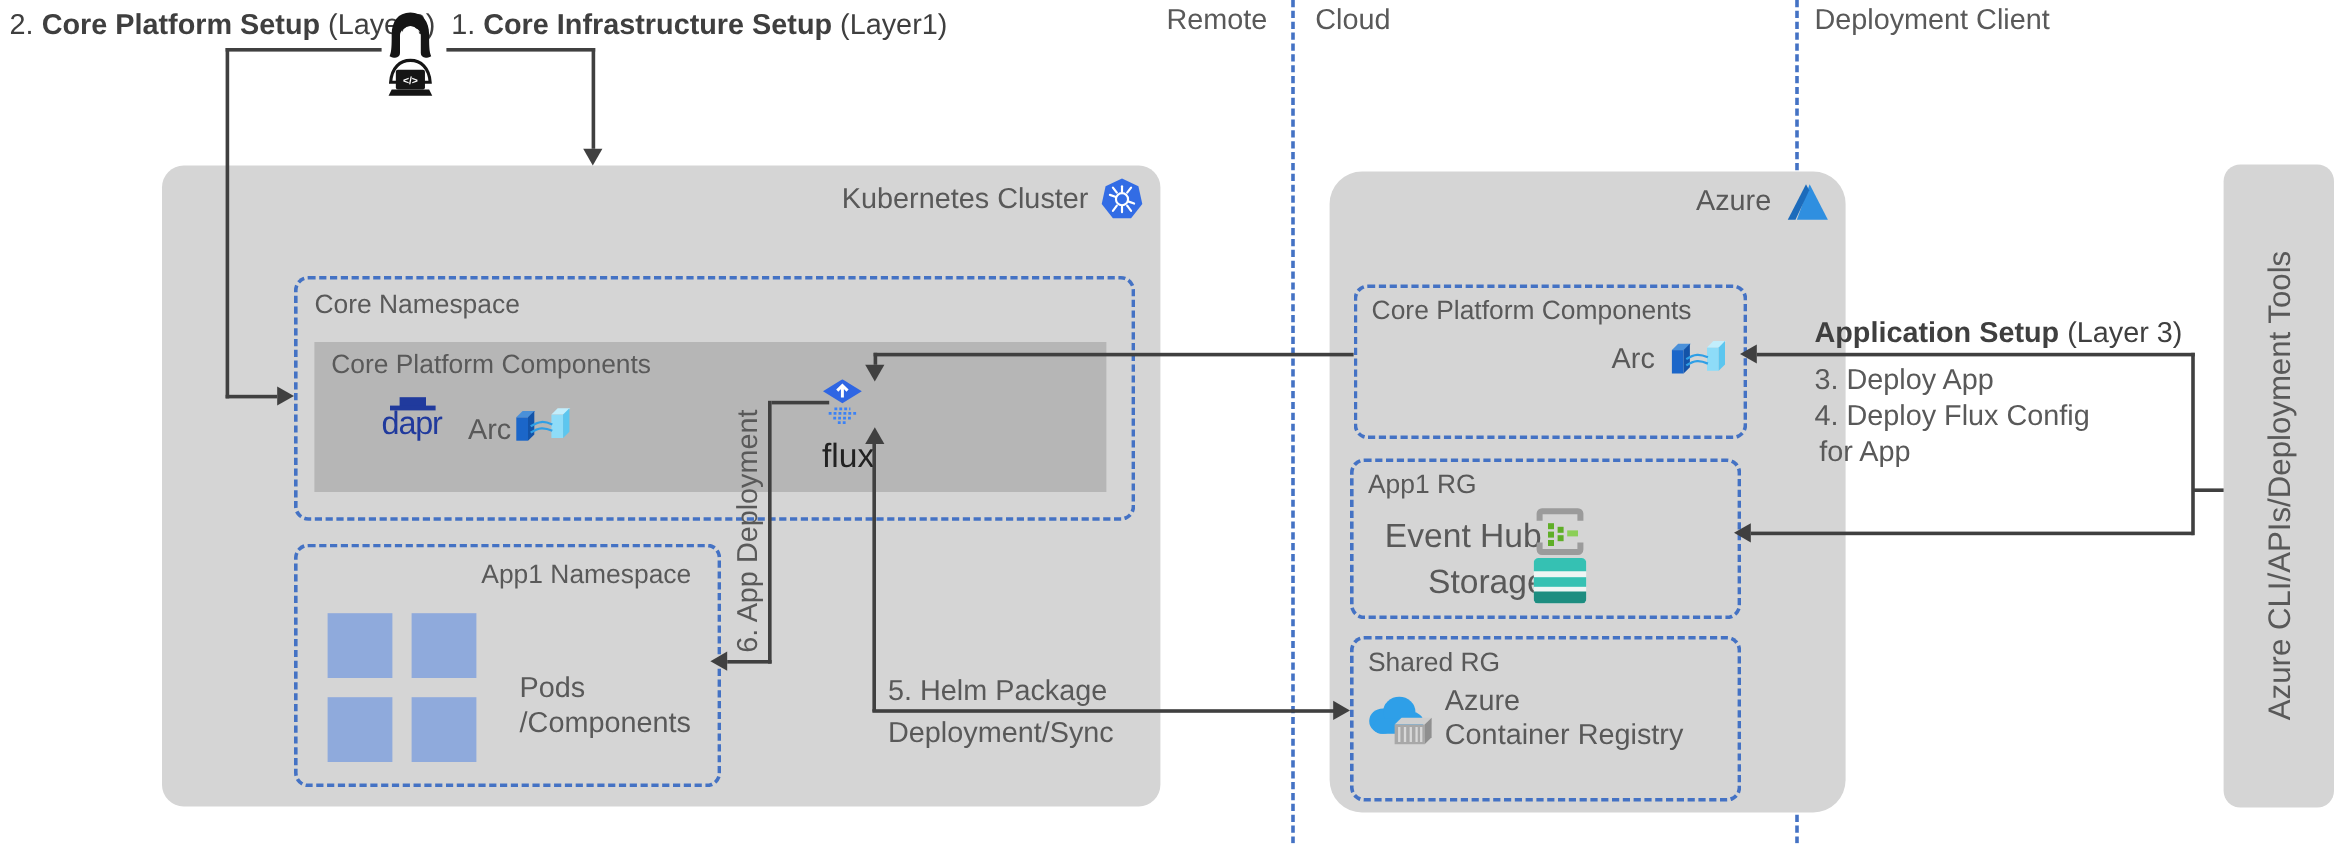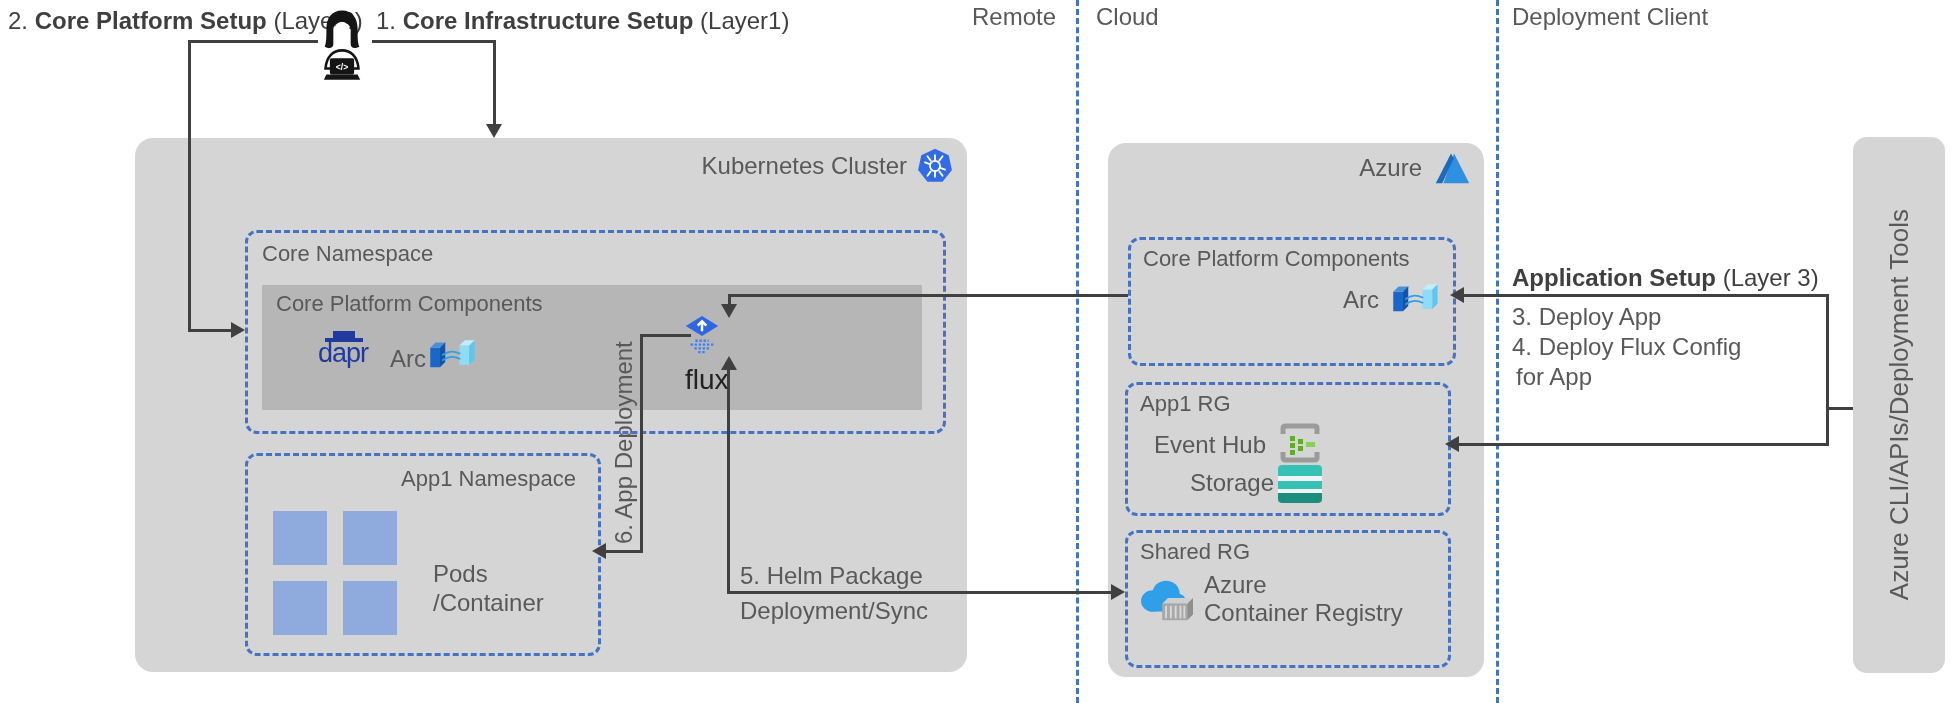--- a/index.html
+++ b/index.html
@@ -9,21 +9,21 @@
   }
   .abs { position:absolute; }
   
   .divider { position:absolute; top:0; bottom:0; width:0; border-left:3px dashed #4472C4; z-index:1; }
   
   .gbox { position:absolute; background:#d5d5d5; border-radius:18px; z-index:2; }
   .inner-gray { position:absolute; background:#b6b6b6; }
   .dashed { position:absolute; border:3px dashed #4472C4; border-radius:12px; }
   
   .lbl { color:#595959; font-size:22px; white-space:nowrap; }
-  .lbl24 { color:#595959; font-size:24px; white-space:nowrap; }
+  .lbl24 { color:#595959; font-size:28px; white-space:nowrap; }
   .zone-lbl { position:absolute; color:#595959; font-size:24px; white-space:nowrap; z-index:3; }
   .steps { color:#3f3f3f; font-size:24px; white-space:nowrap; }
   .steps b { font-weight:bold; }
   
   .line { position:absolute; background:#404040; z-index:4; }
   .ah { position:absolute; width:0; height:0; z-index:4; }
   .ah-right { border-top:8px solid transparent; border-bottom:8px solid transparent; border-left:14px solid #404040; }
   .ah-left  { border-top:8px solid transparent; border-bottom:8px solid transparent; border-right:14px solid #404040; }
   .ah-down  { border-left:8px solid transparent; border-right:8px solid transparent; border-top:14px solid #404040; }
   .ah-up    { border-left:8px solid transparent; border-right:8px solid transparent; border-bottom:14px solid #404040; }
@@ -136,26 +136,26 @@
     <div class="dashed" style="left:110px; top:315px; width:350px; height:197px;">
       <div class="abs lbl" style="right:22px; top:10px;">App1 Namespace</div>
       <div class="pods-grid" style="left:25px; top:55px;">
         <div class="pod"></div>
         <div class="pod"></div>
         <div class="pod"></div>
         <div class="pod"></div>
       </div>
       <div class="abs two-line" style="left:185px; top:103px;">
         <div>Pods</div>
-        <div>/Container</div>
-      </div>
-    </div>
-  </div>
-
-  <div class="gbox" style="left:1108px; top:143px; width:376px; height:534px;">
+        <div>/Components</div>
+      </div>
+    </div>
+  </div>
+
+  <div class="gbox" style="left:1108px; top:143px; width:430px; height:534px;border-radius:27px;">
     <div class="hdr" style="right:14px; top:9px;">
       <span class="t">Azure</span>
       <span>
         <svg width="38" height="32" viewBox="0 0 100 84">
           <polygon points="58,4 98,82 30,82" fill="#2f8fe0"></polygon>
           <polygon points="50,4 57,17 27,82 10,82" fill="#1c6bbb"></polygon>
         </svg>
       </span>
     </div>
 

